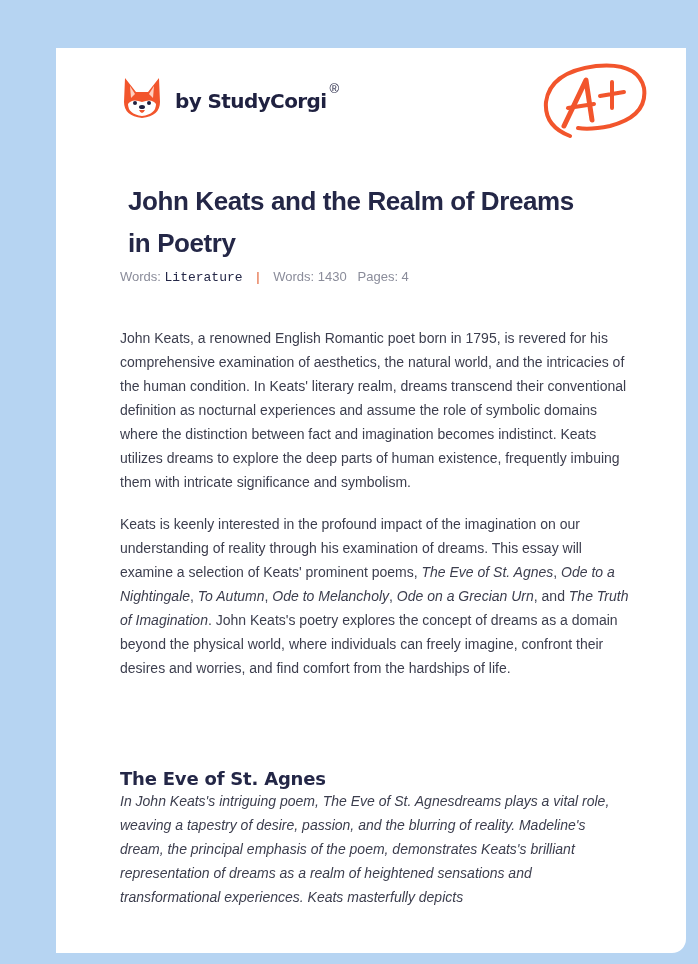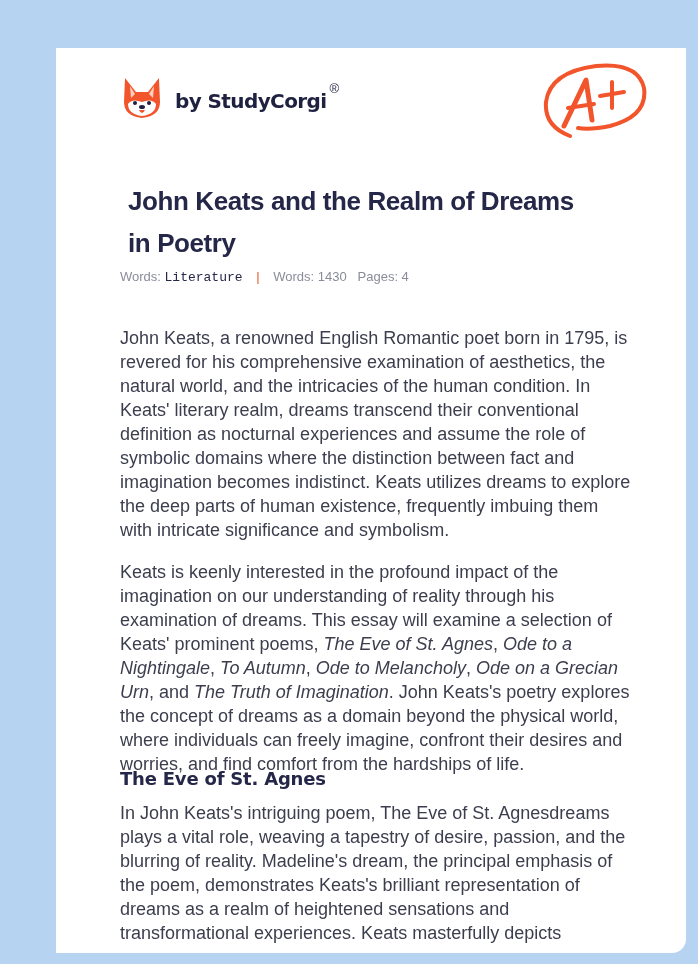--- a/index.html
+++ b/index.html
@@ -37,21 +37,21 @@
       font-size: 13px; color: #8a8c9a;
     }
     .meta .val { color: #242747; font-family: Liberation Mono, monospace; }
     .meta .sep { color: #e0592a; margin: 0 10px; }
     .section { position: absolute; left: 64px; width: 512px; }
     h2 {
       margin: 0; font-family: "DejaVu Sans", sans-serif; font-weight: bold;
       font-size: 18px; color: #242747; letter-spacing: -0.2px;
     }
     p {
-      margin: 0; font-size: 18px; line-height: 24px; color: #3c3e4e;
+      margin: 0; font-size: 14px; line-height: 24px; color: #3c3e4e;
     }
   </style>
 </head>
 <body>
 
 <div class="card">
 
   <div class="logo">
     <svg width="40" height="44" viewBox="0 0 40 44">
       <path d="M3 2 L14 16 L26 16 L37 2 L38 26 Q38 40 20 42 Q2 40 2 26 Z" fill="#f2552c"></path>
@@ -87,16 +87,16 @@
     <span>Pages: 4</span>
   </div>
 
   <div class="section" style="top:264px;">
     <p style="margin-top:14px;">John Keats, a renowned English Romantic poet born in 1795, is revered for his comprehensive examination of aesthetics, the natural world, and the intricacies of the human condition. In Keats' literary realm, dreams transcend their conventional definition as nocturnal experiences and assume the role of symbolic domains where the distinction between fact and imagination becomes indistinct. Keats utilizes dreams to explore the deep parts of human existence, frequently imbuing them with intricate significance and symbolism.</p>
     <p style="margin-top:18px;"><span>Keats is keenly interested in the profound impact of the imagination on our understanding of reality through his examination of dreams. This essay will examine a selection of Keats' prominent poems, </span><em>The Eve of St. Agnes</em><span>, </span><em>Ode to a Nightingale</em><span>, </span><em>To Autumn</em><span>, </span><em>Ode to Melancholy</em><span>, </span><em>Ode on a Grecian Urn</em><span>, and </span><em>The Truth of Imagination</em><span>. John Keats's poetry explores the concept of dreams as a domain beyond the physical world, where individuals can freely imagine, confront their desires and worries, and find comfort from the hardships of life.</span></p>
   </div>
 
   <div class="section" style="top:720px;">
     <h2>The Eve of St. Agnes</h2>
-    <p style="margin-top:12px;">In John Keats's intriguing poem, The Eve of St. Agnesdreams plays a vital role, weaving a tapestry of desire, passion, and the blurring of reality. Madeline's dream, the principal emphasis of the poem, demonstrates Keats's brilliant representation of dreams as a realm of heightened sensations and transformational experiences. Keats masterfully depicts</p>
+    <p style="margin-top:0;font-style:italic;">In John Keats's intriguing poem, The Eve of St. Agnesdreams plays a vital role, weaving a tapestry of desire, passion, and the blurring of reality. Madeline's dream, the principal emphasis of the poem, demonstrates Keats's brilliant representation of dreams as a realm of heightened sensations and transformational experiences. Keats masterfully depicts</p>
   </div>
 
 </div>
 
 </body></html>

